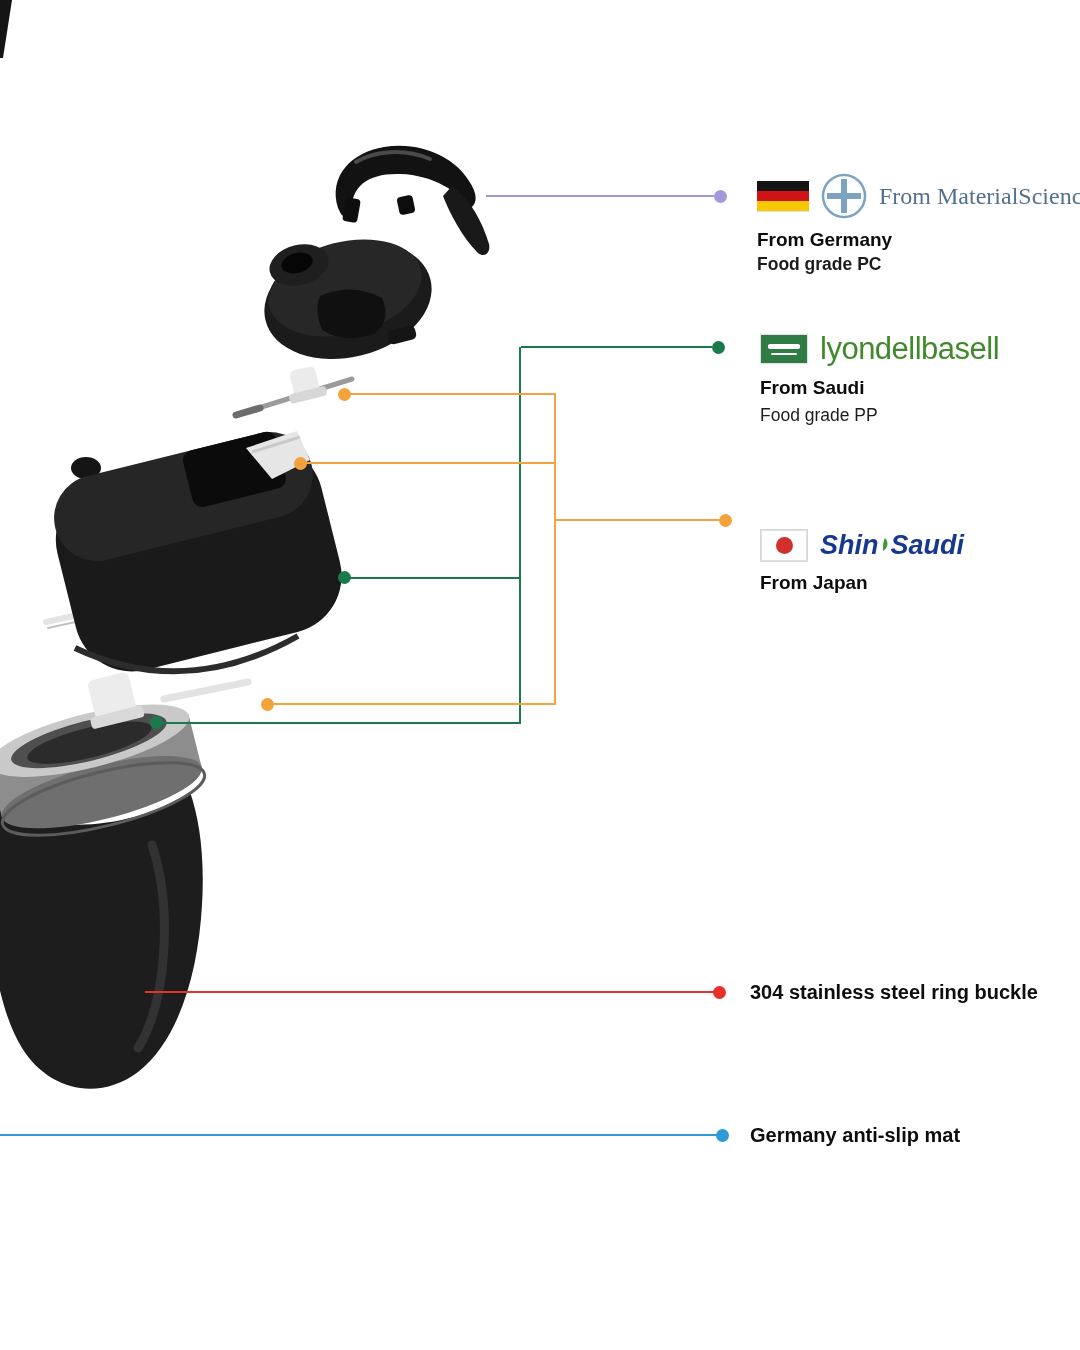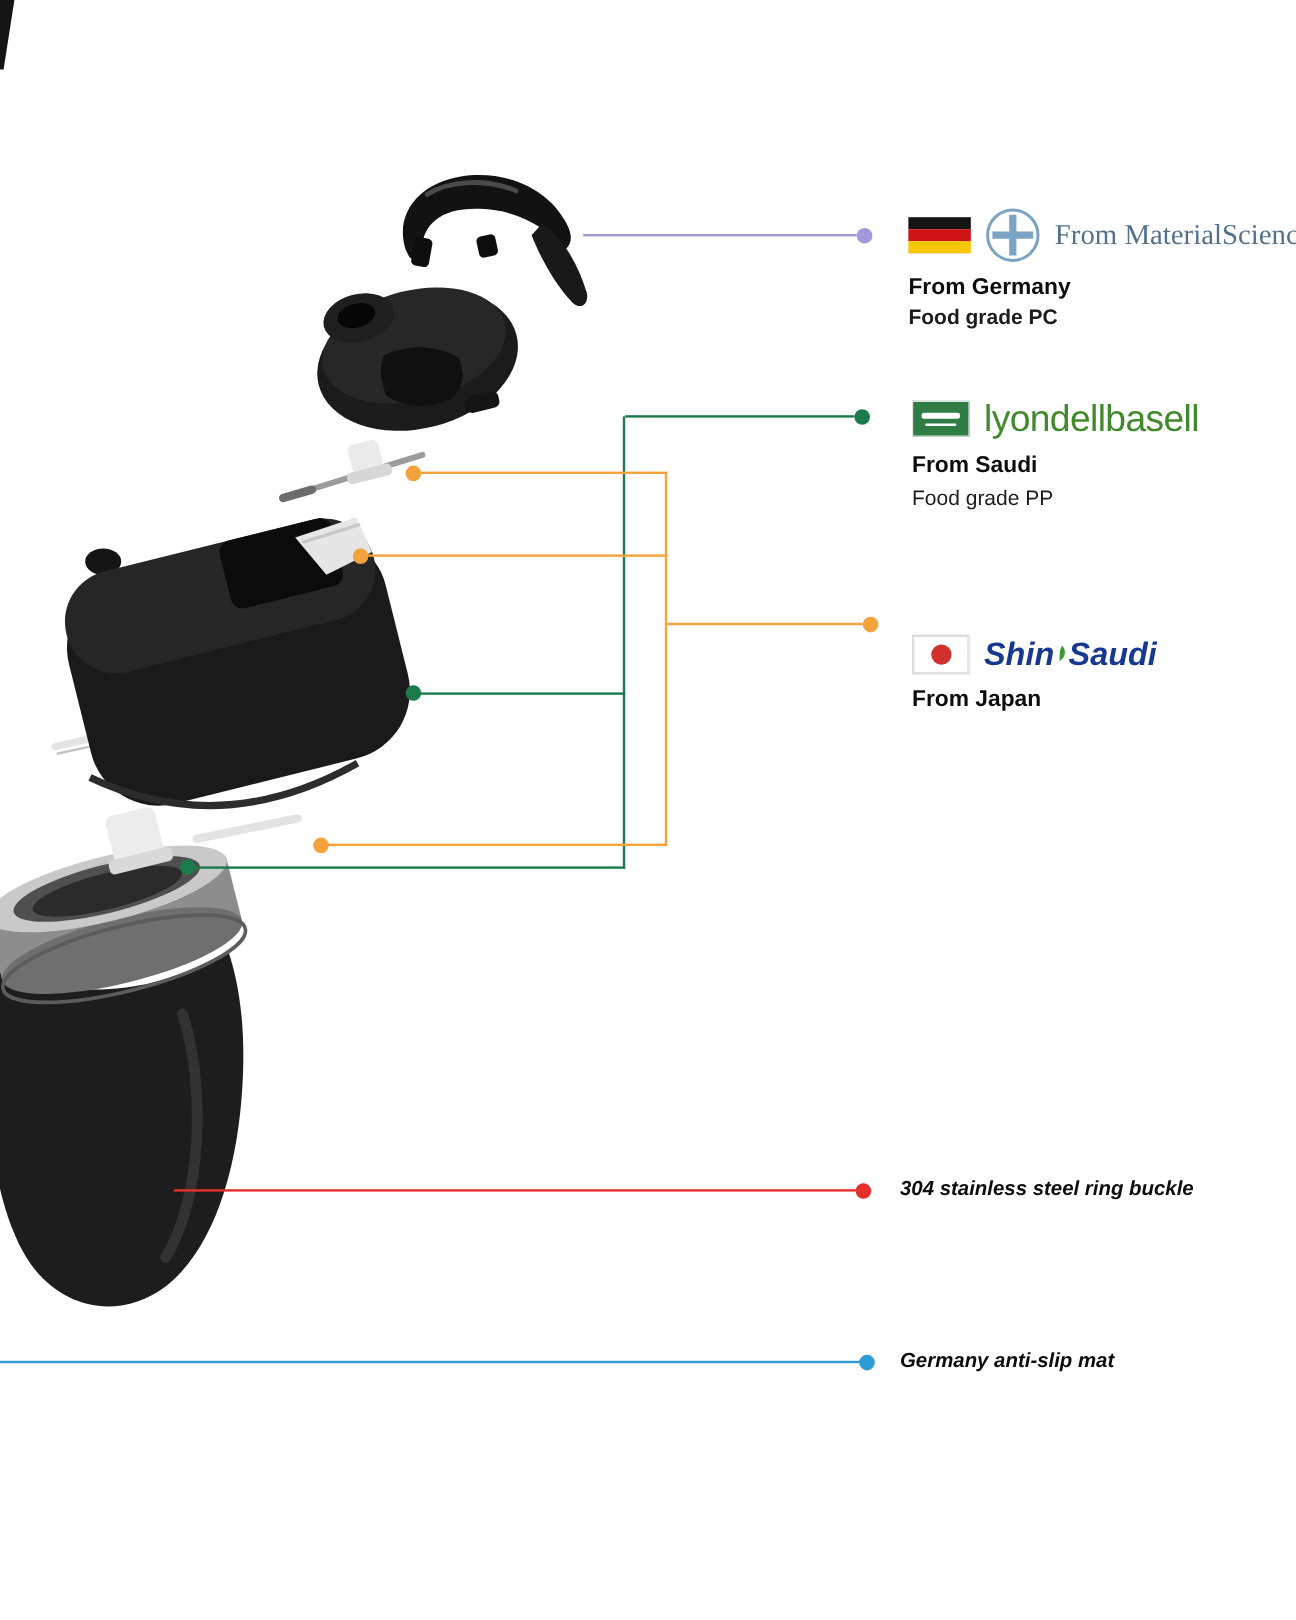--- a/index.html
+++ b/index.html
@@ -36,21 +36,21 @@
 
   .bayer-text{font-family:"Liberation Serif", serif;font-size:24px;color:#53718e;white-space:nowrap;}
   .lyondell-text{font-size:31px;color:#418a2c;letter-spacing:-0.5px;white-space:nowrap;}
   .shinetsu-text{font-style:italic;font-weight:bold;font-size:27px;color:#16388e;white-space:nowrap;display:flex;align-items:flex-start;}
   .shinetsu-text .leaf{margin:0 1px;transform:translateY(-2px);}
 
   .origin{font-weight:bold;font-size:19px;color:#0d0d0d;margin-top:10px;}
   .material{font-size:17.5px;color:#1c1c1c;margin-top:5px;line-height:1.35;}
   .material.wrap{max-width:195px;}
 
-  .plain-label{position:absolute;font-weight:bold;font-size:17px;color:#0d0d0d;white-space:nowrap;font-style:italic;}
+  .plain-label{position:absolute;font-weight:bold;font-size:20px;color:#0d0d0d;white-space:nowrap;}
 </style>
 </head>
 <body>
 
 <div class="stage">
 
   <svg class="product" width="1080" height="1350" viewBox="0 0 1080 1350" aria-hidden="true">
 
     <path d="M0,0 L12,0 L3,58 L0,58 Z" fill="#151515"></path>
 

